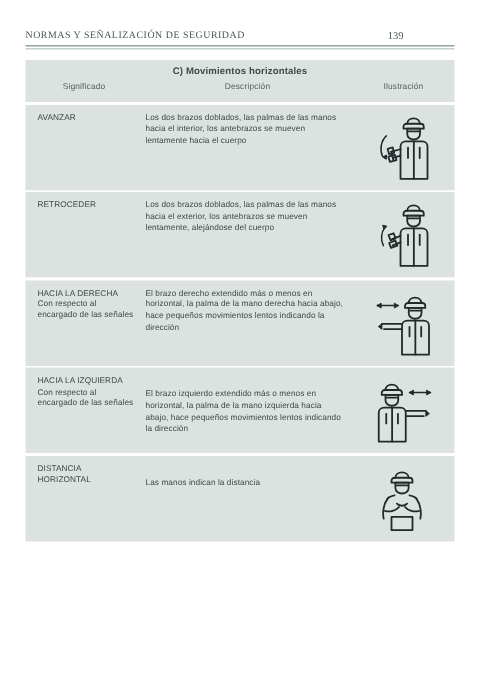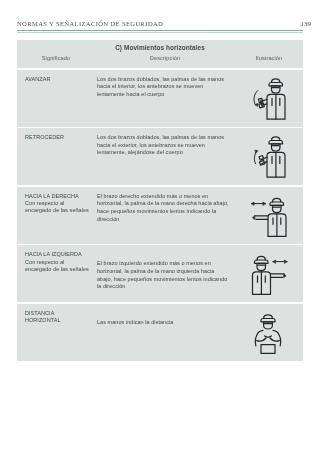--- a/index.html
+++ b/index.html
@@ -7,21 +7,21 @@
     width:320px;height:452px;
     background:#ffffff;
     font-family:"Liberation Sans", sans-serif;
     -webkit-font-smoothing:antialiased;
     overflow:hidden;
   }
   .page{position:relative;width:320px;height:452px;}
 
   
   .runhead{
-    position:absolute; left:17px; top:20px; width:294px;
+    position:absolute; left:17px; top:20px; width:252px;
     display:flex; align-items:flex-end; justify-content:space-between;
   }
   .runhead-title{
     font-family:"Liberation Serif", serif;
     font-size:6.6px; letter-spacing:.35px; color:#4c5a58;
     text-transform:uppercase; line-height:8px; white-space:nowrap;
   }
   .runhead-folio{
     font-family:"Liberation Serif", serif;
     font-size:7px; color:#4c5a58; line-height:8px;

